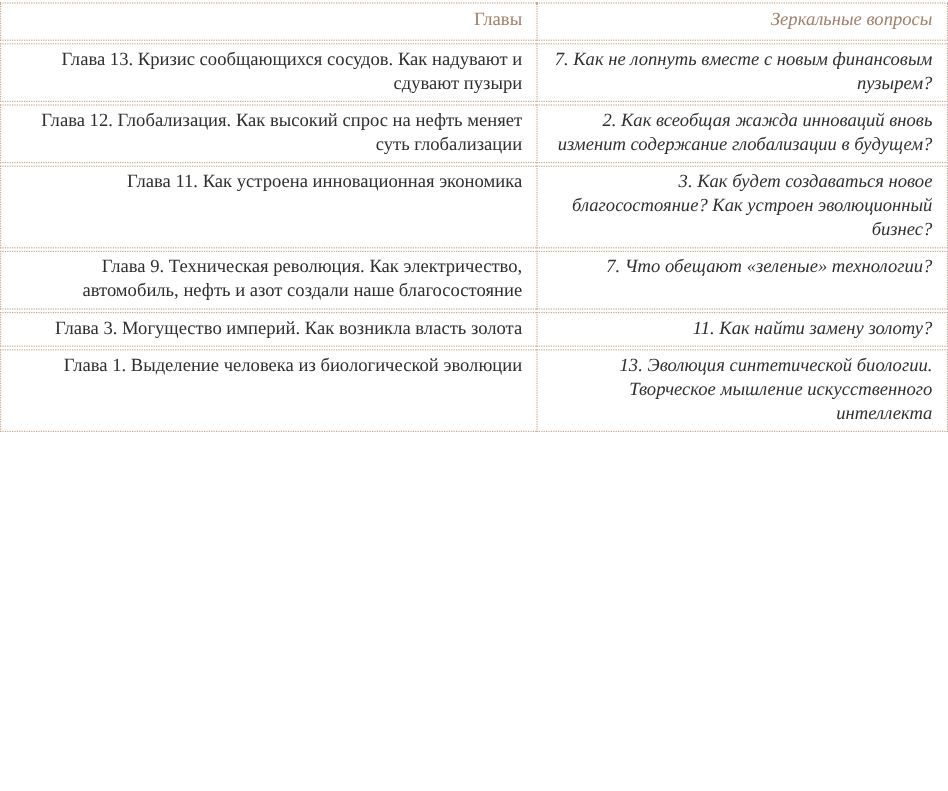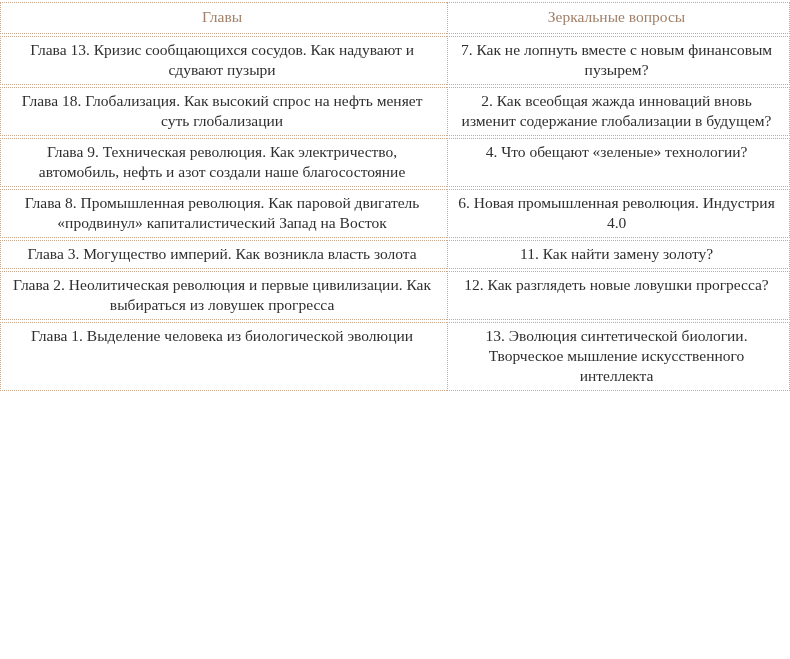--- a/index.html
+++ b/index.html
@@ -19,29 +19,29 @@
     border-collapse:separate;
     border-spacing:0 2px;
     table-layout:fixed;
   }
   col.col-left{width:56.6%;}
   col.col-right{width:43.4%;}
   th,td{
     border-top:1px dotted var(--border-color);
     border-bottom:1px dotted var(--border-color);
     vertical-align:top;
-    text-align:center;
+    text-align:right;
     font-size:15.5px;
     line-height:20px;
     font-weight:normal;
     padding:3px 12px 4px 8px;
     word-wrap:break-word;
   }
   th:first-child,td:first-child{border-left:1px dotted var(--border-color);}
-  th:last-child,td:last-child{border-left:1px dotted var(--border-color);border-right:1px dotted var(--border-color);}
+  th:last-child,td:last-child{border-left:1px dotted var(--border-color);border-right:1px dotted var(--border-color);font-style:italic;}
   th{color:var(--header-color);padding-top:4px;padding-bottom:6px;}
 </style>
 </head>
 <body>
 
 <table>
   <colgroup>
     <col class="col-left">
     <col class="col-right">
   </colgroup>
@@ -51,48 +51,44 @@
       <th>Зеркальные вопросы</th>
     </tr>
   </thead>
   <tbody id="table-body">
   <tr>
     <td>Глава 13. Кризис сообщающихся сосудов. Как надувают и сдувают пузыри</td>
     <td>7. Как не лопнуть вместе с новым финансовым пузырем?</td>
   </tr>
 
   <tr>
-    <td>Глава 18. Глобализация. Как высокий спрос на нефть меняет суть глобализации</td>
+    <td>Глава 12. Глобализация. Как высокий спрос на нефть меняет суть глобализации</td>
     <td>2. Как всеобщая жажда инноваций вновь изменит содержание глобализации в будущем?</td>
   </tr>
 
+  <tr>
+    <td>Глава 11. Как устроена инновационная экономика</td>
+    <td>3. Как будет создаваться новое благосостояние? Как устроен эволюционный бизнес?</td>
+  </tr>
 
 
   <tr>
     <td>Глава 9. Техническая революция. Как электричество, автомобиль, нефть и азот создали наше благосостояние</td>
-    <td>4. Что обещают «зеленые» технологии?</td>
+    <td>7. Что обещают «зеленые» технологии?</td>
   </tr>
 
-  <tr>
-    <td>Глава 8. Промышленная революция. Как паровой двигатель «продвинул» капиталистический Запад на Восток</td>
-    <td>6. Новая промышленная революция. Индустрия 4.0</td>
-  </tr>
 
 
 
 
 
   <tr>
     <td>Глава 3. Могущество империй. Как возникла власть золота</td>
     <td>11. Как найти замену золоту?</td>
   </tr>
 
-  <tr>
-    <td>Глава 2. Неолитическая революция и первые цивилизации. Как выбираться из ловушек прогресса</td>
-    <td>12. Как разглядеть новые ловушки прогресса?</td>
-  </tr>
 
   <tr>
     <td>Глава 1. Выделение человека из биологической эволюции</td>
     <td>13. Эволюция синтетической биологии. Творческое мышление искусственного интеллекта</td>
   </tr>
 </tbody>
 </table>
 
 </body></html>

